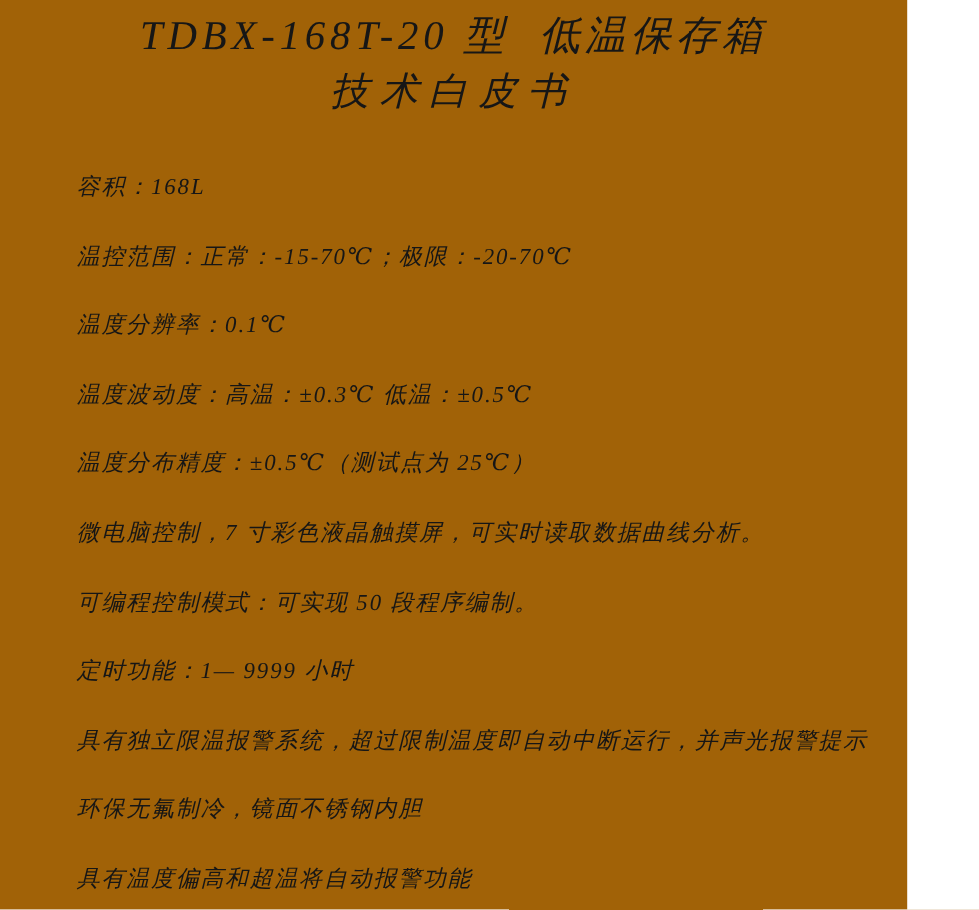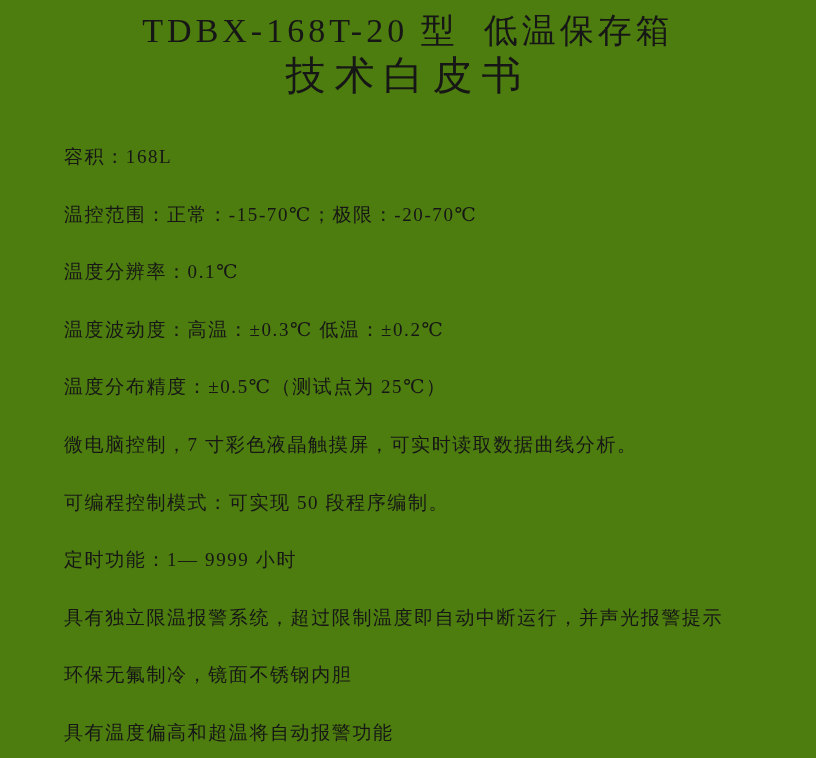--- a/index.html
+++ b/index.html
@@ -9,39 +9,40 @@
   }
   body {
     width: 816px;
     height: 758px;
     overflow: hidden;
     font-family: "Liberation Serif", "DejaVu Serif", serif;
     color: #161616;
   }
   .page {
     box-sizing: border-box;
-    width: 816px;
+    width: 756px;
     height: 758px;
     padding-top: 8px;
-    background: #4d7c0f;
+    background: #a16207;
+    font-style: italic;
   }
   .title-block {
     text-align: center;
   }
   .title-line1 {
     margin: 0;
     font-size: 34px;
     font-weight: normal;
     letter-spacing: 4px;
     line-height: 46px;
     white-space: pre;
   }
   .title-line2 {
     margin: 0;
-    font-size: 40px;
+    font-size: 32px;
     font-weight: normal;
     letter-spacing: 9px;
     line-height: 44px;
     white-space: pre;
   }
   .spec-list {
     margin: 38px 0 0 48px;
   }
   .spec-line {
     margin: 16px;
@@ -58,21 +59,21 @@
 
   <header class="title-block">
     <h1 class="title-line1">TDBX-168T-20 型  低温保存箱</h1>
     <h1 class="title-line2">技术白皮书</h1>
   </header>
 
   <main class="spec-list">
     <p class="spec-line">容积：168L</p>
     <p class="spec-line">温控范围：正常：-15-70℃；极限：-20-70℃</p>
     <p class="spec-line">温度分辨率：0.1℃</p>
-    <p class="spec-line">温度波动度：高温：±0.3℃ 低温：±0.2℃</p>
+    <p class="spec-line">温度波动度：高温：±0.3℃ 低温：±0.5℃</p>
     <p class="spec-line">温度分布精度：±0.5℃（测试点为 25℃）</p>
     <p class="spec-line">微电脑控制，7 寸彩色液晶触摸屏，可实时读取数据曲线分析。</p>
     <p class="spec-line">可编程控制模式：可实现 50 段程序编制。</p>
     <p class="spec-line">定时功能：1— 9999 小时</p>
     <p class="spec-line">具有独立限温报警系统，超过限制温度即自动中断运行，并声光报警提示</p>
     <p class="spec-line">环保无氟制冷，镜面不锈钢内胆</p>
     <p class="spec-line">具有温度偏高和超温将自动报警功能</p>
     <p class="spec-line">载物托架 8 个</p>
   </main>
 

